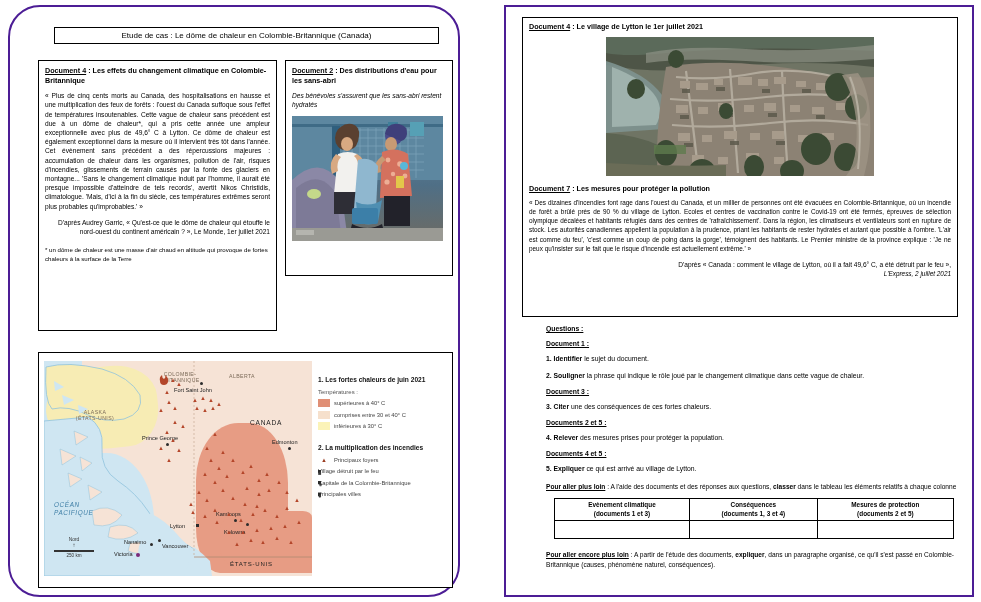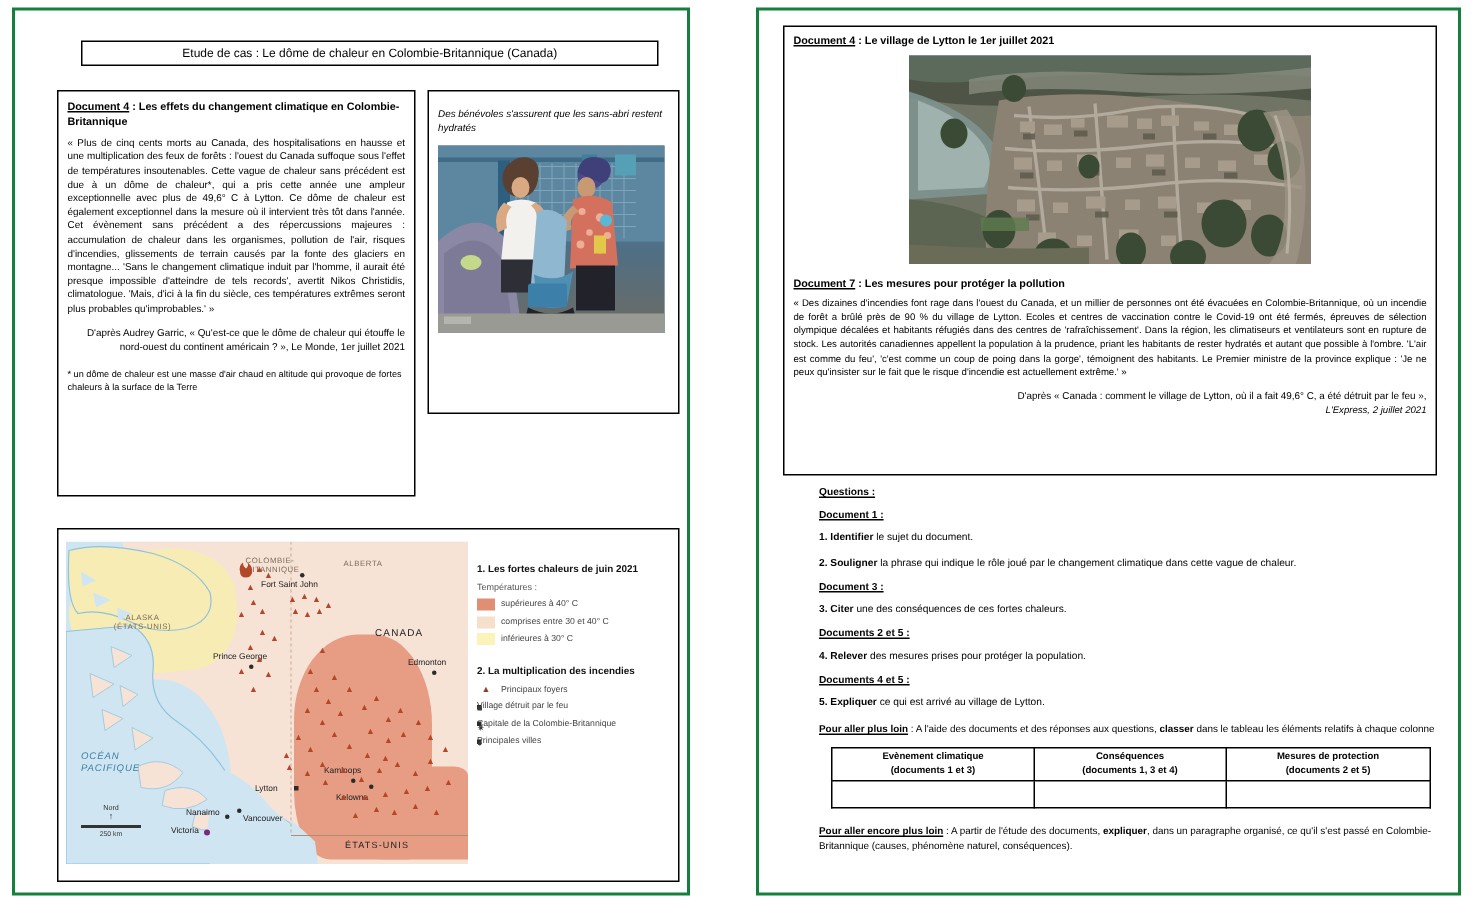--- a/index.html
+++ b/index.html
@@ -1,21 +1,21 @@
 <!DOCTYPE html>
 <html><head>
 <meta charset="utf-8">
 <style>
   html,body{margin:0;padding:0;background:#ffffff;}
   body{width:981px;height:602px;font-family:"Liberation Sans",sans-serif;color:#000;overflow:hidden;}
   .stage{position:relative;width:981px;height:602px;background:#fff;}
 
   
-  .sheet{position:absolute;background:#fff;border:2px solid #15803d;box-sizing:border-box;}
-  #sheet-left{left:8px;top:5px;width:452px;height:592px;}
+  .sheet{position:absolute;background:#fff;border:2px solid #4c1d95;box-sizing:border-box;}
+  #sheet-left{left:8px;top:5px;width:452px;height:592px;border-radius:32px;}
   #sheet-right{left:504px;top:5px;width:470px;height:592px;}
 
   
   .docbox{position:absolute;border:1px solid #000;box-sizing:border-box;background:#fff;}
   .doctitle{font-weight:bold;font-size:7.2px;line-height:9.6px;}
   .doctitle u{text-decoration:underline;}
   .body-text{font-size:6.6px;line-height:9.2px;text-align:justify;}
   .src{font-size:6.6px;line-height:9.2px;text-align:right;}
   .note{font-size:6.1px;line-height:8.4px;text-align:left;}
 
@@ -114,20 +114,23 @@
     <div class="docbox" id="doc1">
       <div class="doctitle">
         <u>Document 4</u><span> : Les effets du changement climatique en Colombie-Britannique</span>
       </div>
       <div class="body-text">« Plus de cinq cents morts au Canada, des hospitalisations en hausse et une multiplication des feux de forêts : l'ouest du Canada suffoque sous l'effet de températures insoutenables. Cette vague de chaleur sans précédent est due à un dôme de chaleur*, qui a pris cette année une ampleur exceptionnelle avec plus de 49,6° C à Lytton. Ce dôme de chaleur est également exceptionnel dans la mesure où il intervient très tôt dans l'année. Cet évènement sans précédent a des répercussions majeures : accumulation de chaleur dans les organismes, pollution de l'air, risques d'incendies, glissements de terrain causés par la fonte des glaciers en montagne... 'Sans le changement climatique induit par l'homme, il aurait été presque impossible d'atteindre de tels records', avertit Nikos Christidis, climatologue. 'Mais, d'ici à la fin du siècle, ces températures extrêmes seront plus probables qu'improbables.' »</div>
       <div class="src">D'après Audrey Garric, « Qu'est-ce que le dôme de chaleur qui étouffe le nord-ouest du continent américain ? », Le Monde, 1er juillet 2021</div>
       <div class="note">* un dôme de chaleur est une masse d'air chaud en altitude qui provoque de fortes chaleurs à la surface de la Terre</div>
     </div>
 
     <div class="docbox" id="doc2">
+      <div class="doctitle">
+        <u>Document 2</u><span> : Des distributions d'eau pour les sans-abri</span>
+      </div>
       <div class="sub">Des bénévoles s'assurent que les sans-abri restent hydratés</div>
       <div class="photo" id="doc2-photo">
         <svg width="151" height="125" viewBox="0 0 151 125">
           <defs>
             <linearGradient id="g2bg" x1="0" y1="0" x2="0" y2="1">
               <stop offset="0%" stop-color="#6d8fa6"></stop>
                 <stop offset="55%" stop-color="#4f6f86"></stop>
                 <stop offset="100%" stop-color="#6d6b63"></stop>
             </linearGradient>
           </defs>

